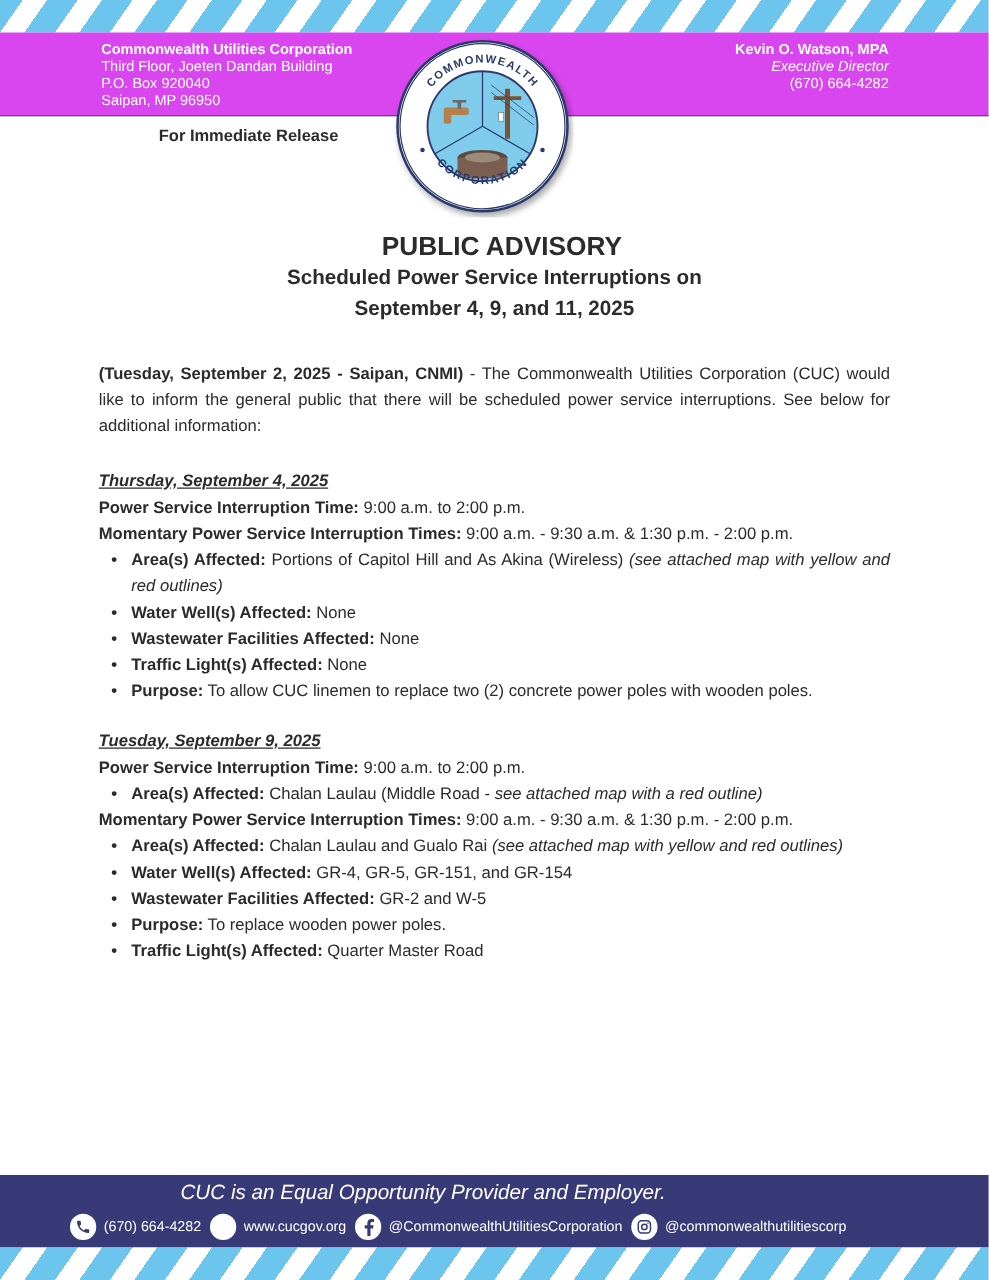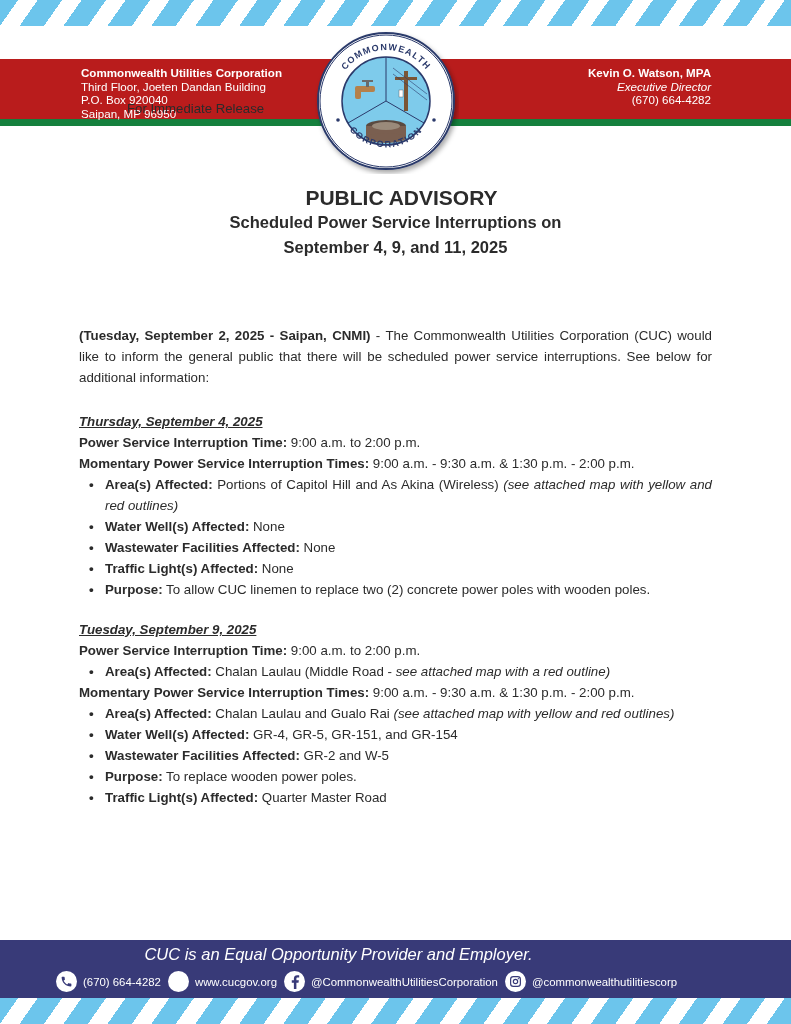--- a/index.html
+++ b/index.html
@@ -8,40 +8,39 @@
 
   .stripes {
     position: absolute; left: 0; width: 791px;
     background: repeating-linear-gradient(-55deg, #6cc5ec 0px, #6cc5ec 20px, #ffffff 20px, #ffffff 36px);
   }
   .stripes.top { top: 0; height: 26px; }
   .stripes.bottom { top: 998px; height: 26px; }
 
   .header-band {
     position: absolute; top: 26px; left: 0; width: 791px; height: 67px;
-    background: #b91c1c;
-    border-bottom: 7px solid #15803d;
-    margin-top: 33px;
+    background: #d946ef;
+    border-bottom: 1px solid #15803d;
   }
   .org-block { position: absolute; left: 81px; top: 7px; color: #ffffff; font-size: 11.6px; line-height: 13.6px; }
   .org-block .org-name { font-weight: bold; }
   .director-block { position: absolute; right: 80px; top: 7px; color: #ffffff; font-size: 11.6px; line-height: 13.6px; text-align: right; }
   .director-block .dir-name { font-weight: bold; }
   .director-block .dir-title { font-style: italic; }
 
-  .release { position: absolute; left: 81px; top: 101px; font-size: 13.2px; font-weight: normal; color: #2b2b2b; padding-left: 46px; }
+  .release { position: absolute; left: 81px; top: 101px; font-size: 13.2px; font-weight: bold; color: #2b2b2b; padding-left: 46px; }
 
   .logo { position: absolute; left: 313px; top: 28px; width: 146px; height: 146px; }
 
   .title-block { position: absolute; top: 186px; left: 0; width: 791px; text-align: center; font-weight: bold; color: #2b2b2b; }
   .title-block .t1 { font-size: 21px; line-height: 24px; padding-left: 12px; }
   .title-block .t2 { font-size: 16.5px; line-height: 25px; }
 
   .content { position: absolute; left: 79px; top: 288px; width: 633px; font-size: 13.3px; line-height: 21px; color: #2b2b2b; }
-  .intro { text-align: justify; margin-bottom: 23px; margin-top: 37px; }
+  .intro { text-align: justify; margin-bottom: 23px; }
   .b { font-weight: bold; }
   .i { font-style: italic; }
   .section-date { font-weight: bold; font-style: italic; text-decoration: underline; }
   ul.bullets { list-style: none; margin: 0; padding: 0; }
   ul.bullets li { position: relative; padding-left: 26px; text-align: justify; }
   ul.bullets li::before { content: "•"; position: absolute; left: 10px; top: 0; font-weight: bold; }
   .section { margin-bottom: 19px; }
 
   .footer-band {
     position: absolute; top: 940px; left: 0; width: 791px; height: 58px;

